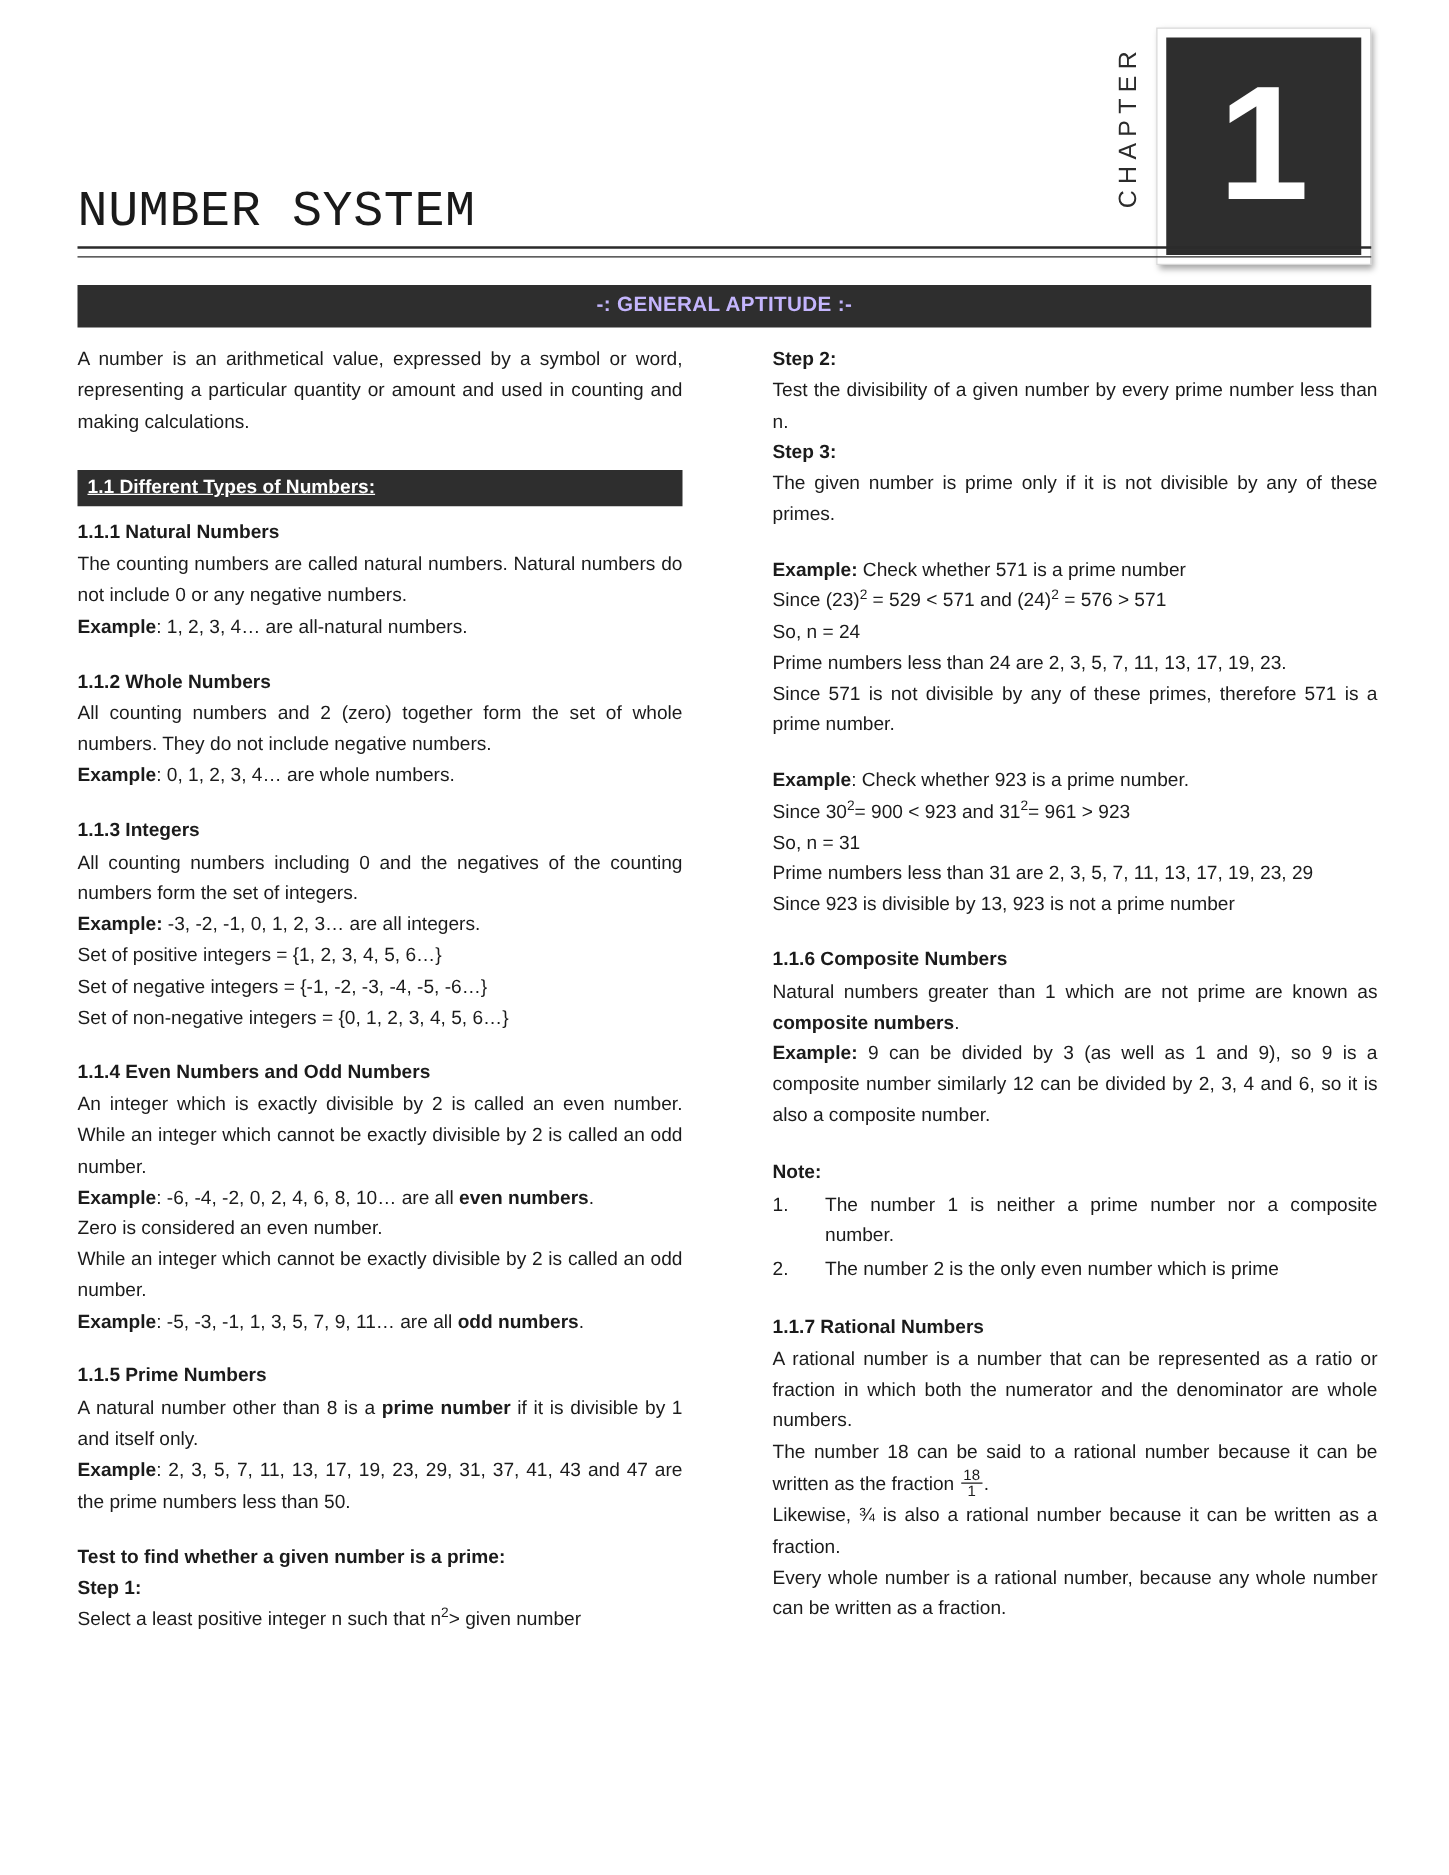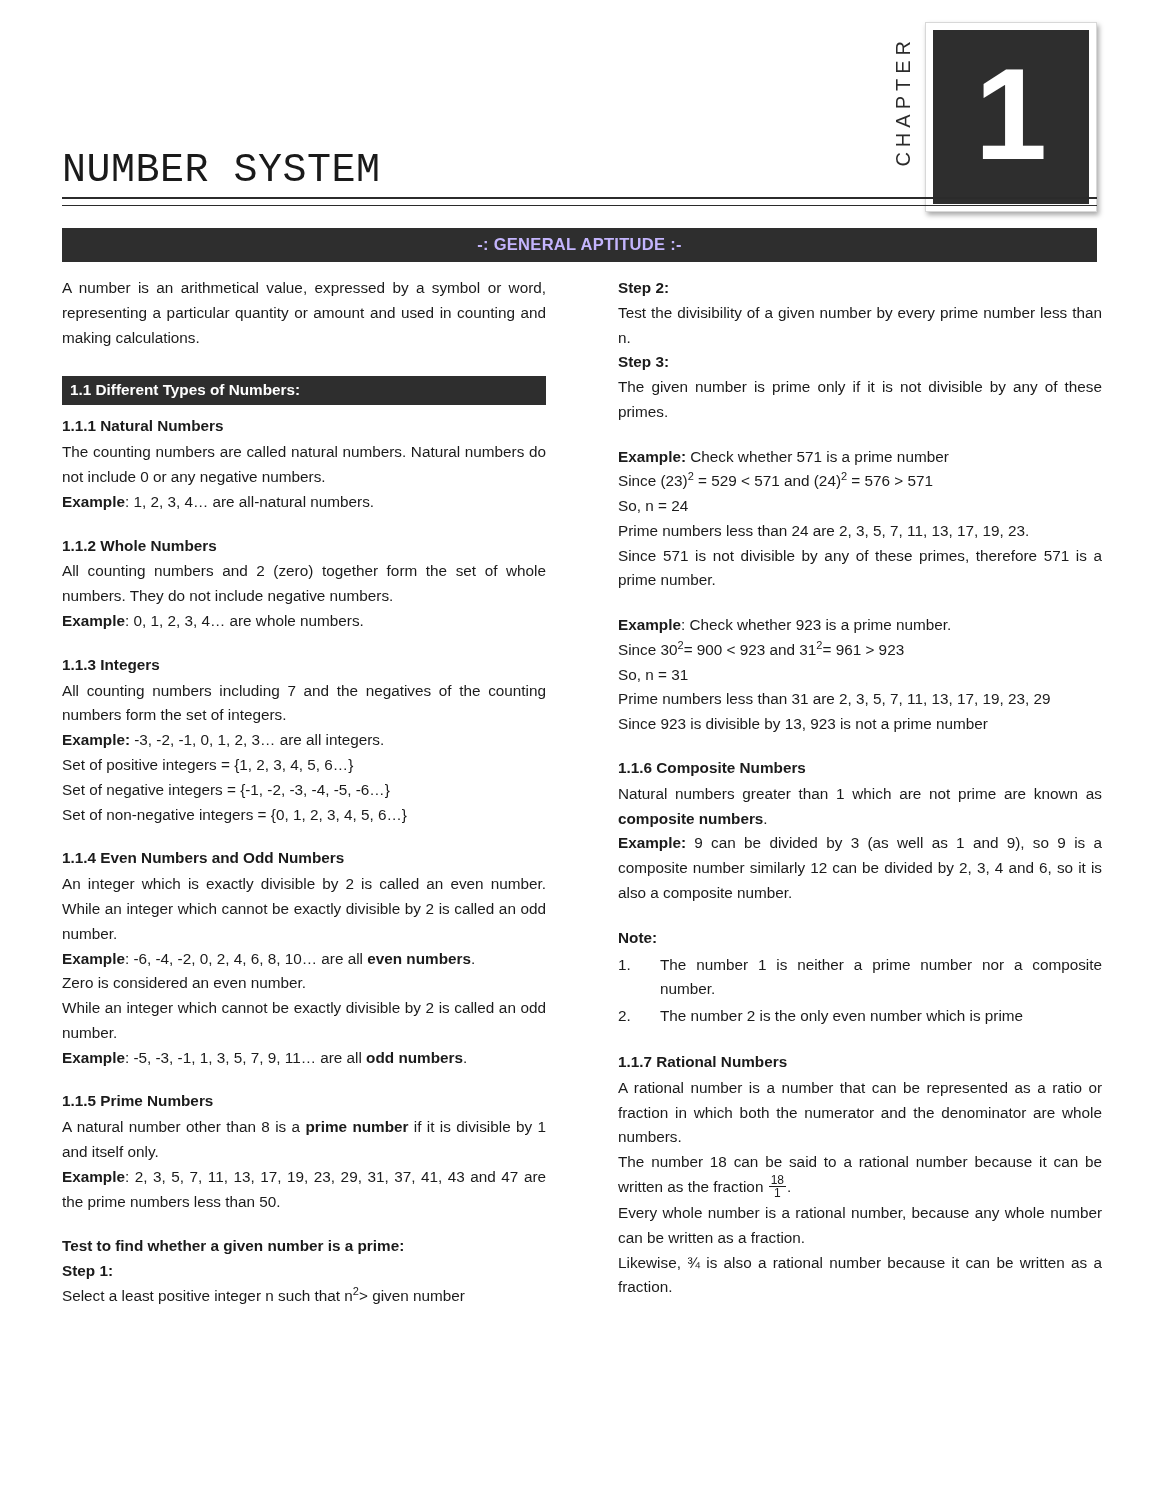--- a/index.html
+++ b/index.html
@@ -117,20 +117,21 @@
   .nojust { text-align: left; }
   .gap-m { height: 20px; }
 
   .section-bar {
     background: #2e2e2e;
     color: #ffffff;
     font-weight: 700;
     font-size: 15.3px;
     padding: 5px 8px 6px 8px;
     margin: 6px 0 10px 0;
+    text-decoration: underline;
   }
   h3.sub {
     font-size: 15.3px;
     font-weight: 700;
     margin: 0 0 2px 0;
     line-height: 1.5;
   }
   b, strong { font-weight: 700; }
   sup { font-size: 0.72em; vertical-align: super; line-height: 0; }
 
@@ -202,21 +203,21 @@
 
       <div class="gap-m"></div>
 
       <h3 class="sub">1.1.2 Whole Numbers</h3>
       <p>All counting numbers and 2 (zero) together form the set of whole numbers. They do not include negative numbers.</p>
       <p class="nojust"><b>Example</b><span>: 0, 1, 2, 3, 4… are whole numbers.</span></p>
 
       <div class="gap-m"></div>
 
       <h3 class="sub">1.1.3 Integers</h3>
-      <p>All counting numbers including 7 and the negatives of the counting numbers form the set of integers.</p>
+      <p>All counting numbers including 0 and the negatives of the counting numbers form the set of integers.</p>
       <p class="nojust"><b>Example:</b><span> -3, -2, -1, 0, 1, 2, 3… are all integers.</span></p>
       <p class="nojust">Set of positive integers = {1, 2, 3, 4, 5, 6…}</p>
       <p class="nojust">Set of negative integers = {-1, -2, -3, -4, -5, -6…}</p>
       <p class="nojust">Set of non-negative integers = {0, 1, 2, 3, 4, 5, 6…}</p>
 
       <div class="gap-m"></div>
 
       <h3 class="sub">1.1.4 Even Numbers and Odd Numbers</h3>
       <p>An integer which is exactly divisible by 2 is called an even number. While an integer which cannot be exactly divisible by 2 is called an odd number.</p>
       <p class="nojust"><b>Example</b><span>: -6, -4, -2, 0, 2, 4, 6, 8, 10… are all </span><b>even numbers</b><span>.</span></p>
@@ -279,18 +280,18 @@
           <span class="marker">2.</span>
           <span>The number 2 is the only even number which is prime</span>
         </li>
       </ol>
 
       <div class="gap-m"></div>
 
       <h3 class="sub">1.1.7 Rational Numbers</h3>
       <p>A rational number is a number that can be represented as a ratio or fraction in which both the numerator and the denominator are whole numbers.</p>
       <p><span>The number 18 can be said to a rational number because it can be written as the fraction </span><span class="frac"><span class="num">18</span><span class="den">1</span></span><span>.</span></p>
+      <p>Likewise, ¾   is also a rational number because it can be written as a fraction.</p>
       <p>Every whole number is a rational number, because any whole number can be written as a fraction.</p>
-      <p>Likewise, ¾   is also a rational number because it can be written as a fraction.</p>
 
     </div>
   </div>
 </div>
 
 </body></html>

